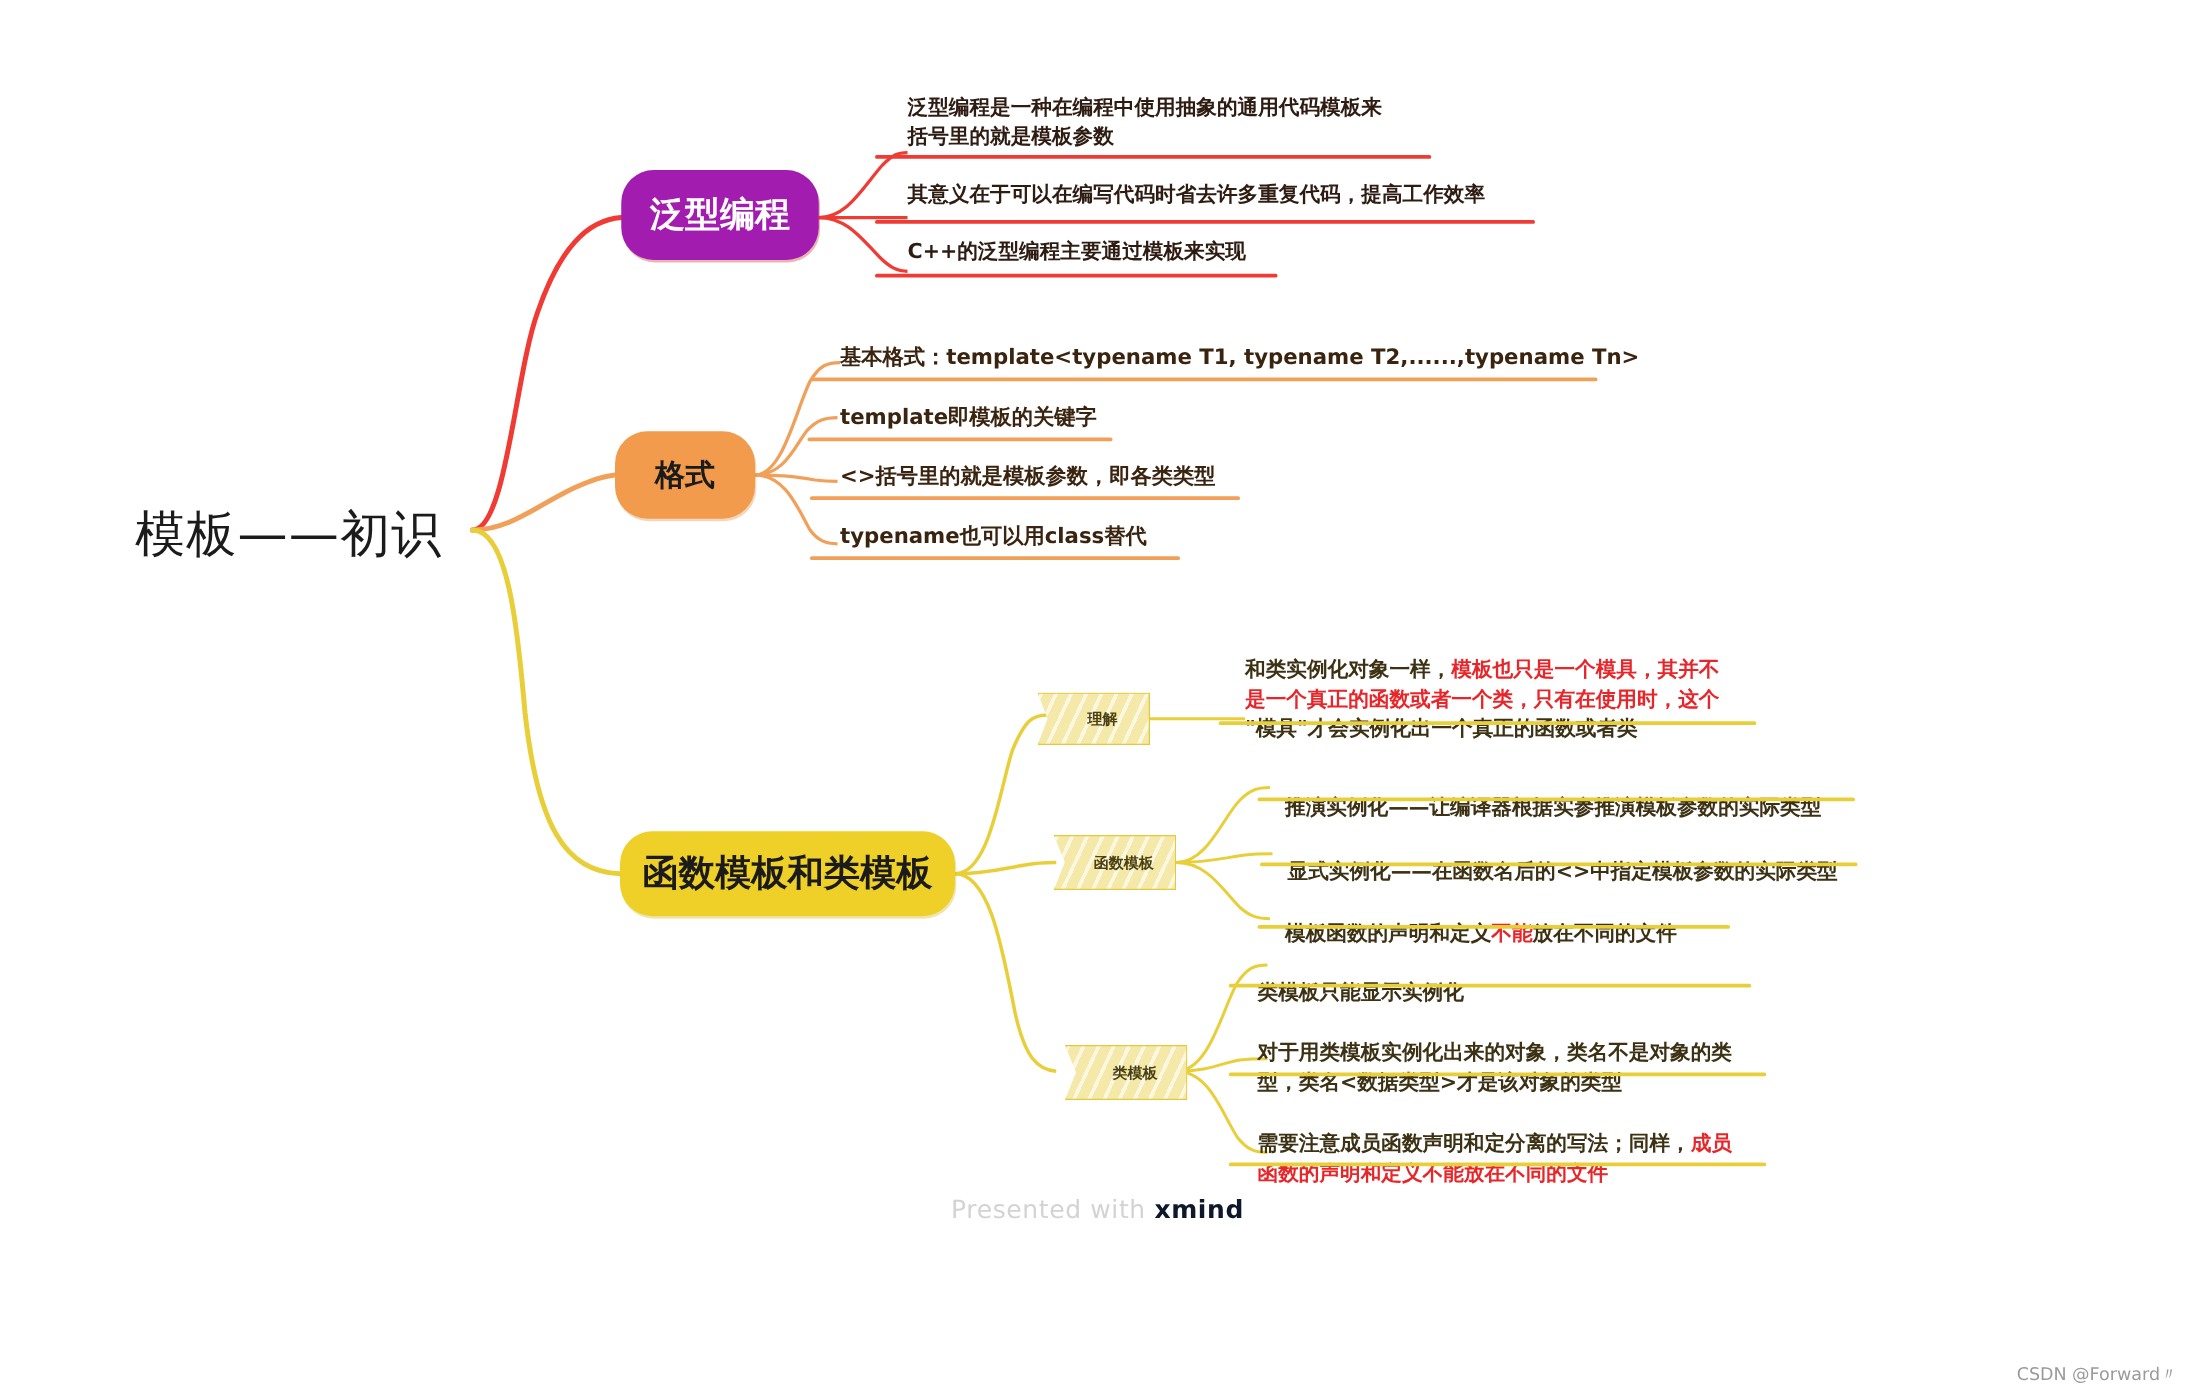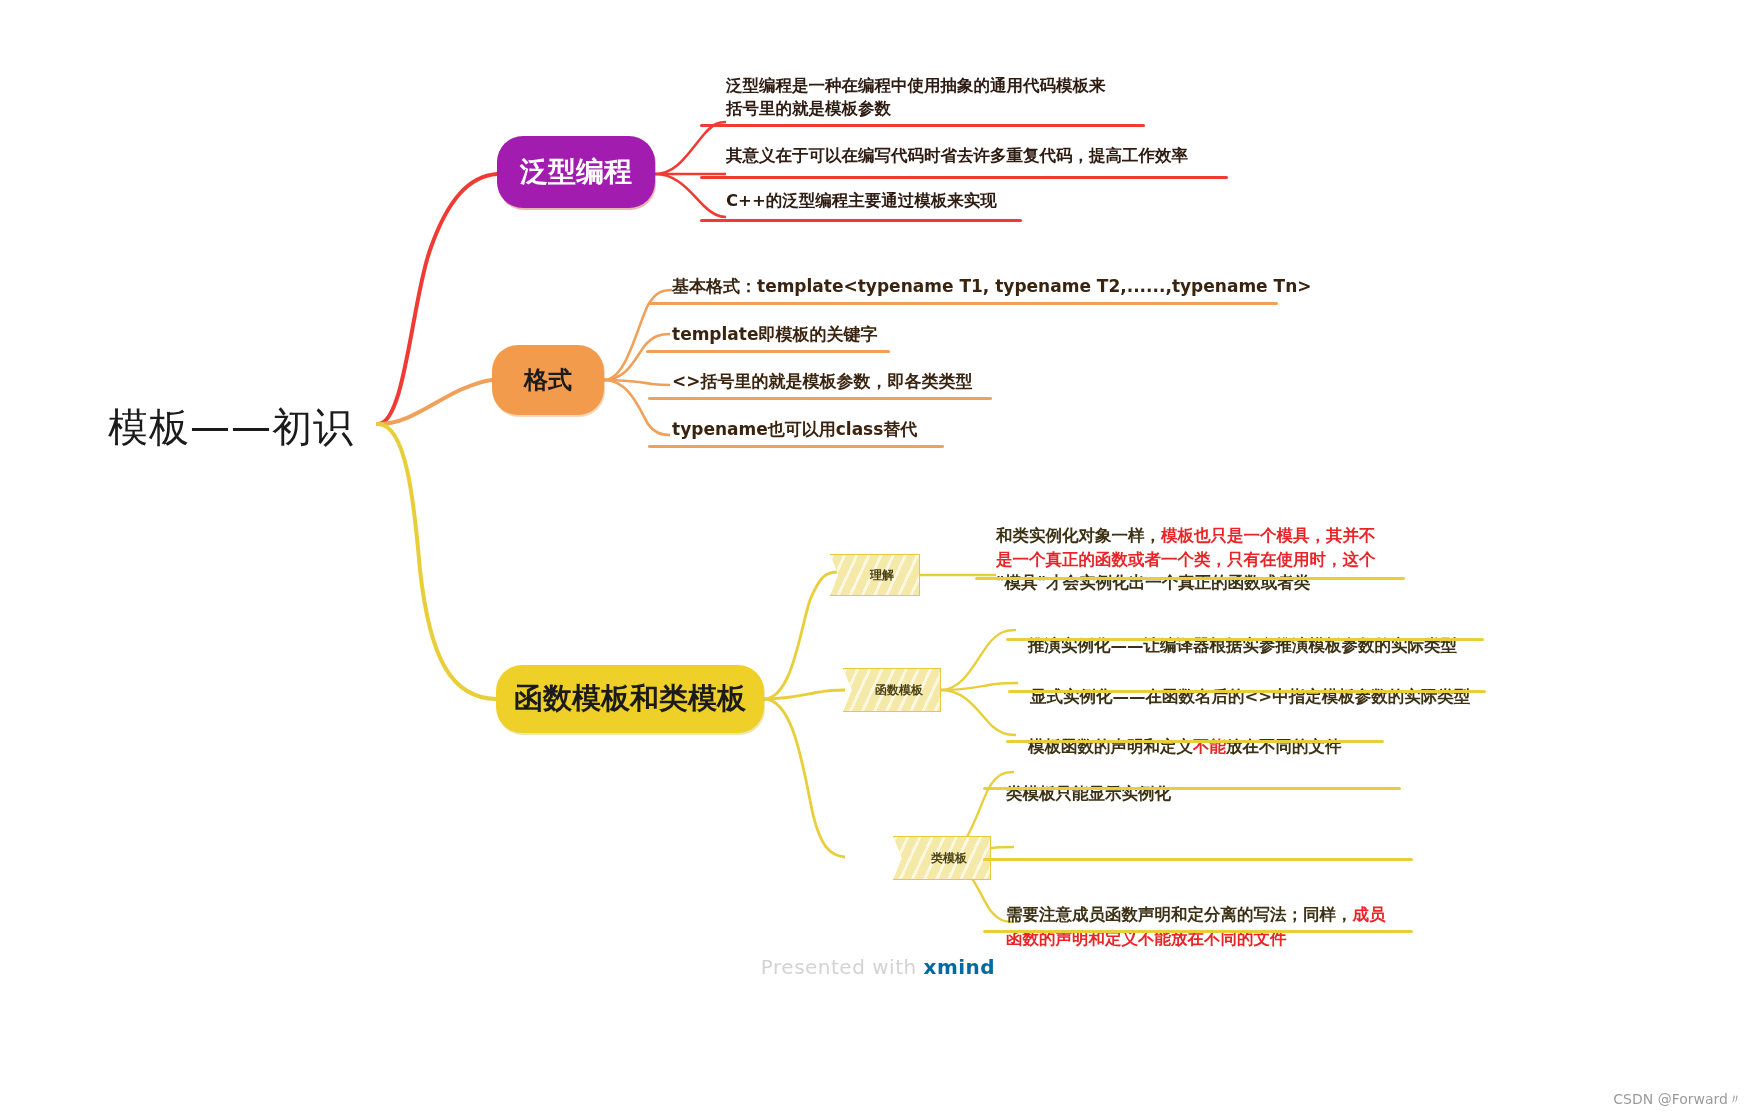--- a/index.html
+++ b/index.html
@@ -54,21 +54,21 @@
         rgba(255,255,255,0) 3px 11px),
       #f4e9a8;
     border:1.5px solid #e3c93c;
     color:#4a4016;font-weight:bold;font-size:12px;
     white-space:nowrap;
     clip-path:polygon(0 0, 100% 0, 100% 100%, 0 100%, 9% 50%);
     padding-left:14px;
   }
   .chev.t1{left:830px;top:554px;width:90px;height:42px;}
   .chev.t2{left:843px;top:668px;width:98px;height:44px;}
-  .chev.t3{left:893px;top:836px;width:98px;height:44px;}
+  .chev.t3{left:852px;top:836px;width:98px;height:44px;}
 
   
   .leaf{
     position:absolute;
     font-weight:bold;
     line-height:1.42;
     white-space:pre-line;
     color:#3d2b10;
   }
   .leaf.red-topic{color:#2e1b12;font-size:16.5px;}
@@ -80,21 +80,21 @@
   .ul{position:absolute;height:3px;border-radius:2px;}
   .ul.r{background:#ef3b33;}
   .ul.o{background:#f0a059;}
   .ul.y{background:#e8cf3a;}
 
   
   .footer{
     position:absolute;left:0;right:0;top:955px;
     text-align:center;color:#d3d3d3;font-size:20px;letter-spacing:.5px;
   }
-  .footer .brand{font-weight:bold;color:#0369a1;}
+  .footer .brand{font-weight:bold;color:#0f172a;}
   .watermark{
     position:absolute;right:14px;bottom:8px;
     color:#9a9a9a;font-size:14px;
   }
 </style>
 </head>
 <body>
 
 <div id="canvas">
 
@@ -186,20 +186,24 @@
   </div>
   <div class="ul y" style="left:1006px;top:740px;width:378px;"></div>
 
   <div class="node chev t3">类模板</div>
 
   <div class="leaf yellow-topic" style="left:1006px;top:759px;width:400px;">
     <span>类模板只能显示实例化</span>
   </div>
   <div class="ul y" style="left:983px;top:787px;width:418px;"></div>
 
+  <div class="leaf yellow-topic" style="left:1006px;top:807px;width:405px;">
+    <span>对于用类模板实例化出来的对象，类名不是对象的类
+型，类名&lt;数据类型&gt;才是该对象的类型</span>
+  </div>
   <div class="ul y" style="left:983px;top:858px;width:430px;"></div>
 
   <div class="leaf yellow-topic" style="left:1006px;top:880px;width:408px;">
     <span>需要注意成员函数声明和定分离的写法；同样，</span><span class="hl">成员
 函数的声明和定义不能放在不同的文件</span>
   </div>
   <div class="ul y" style="left:983px;top:930px;width:430px;"></div>
 
   <div class="footer">
     <span>Presented with </span><span class="brand">xmind</span>

